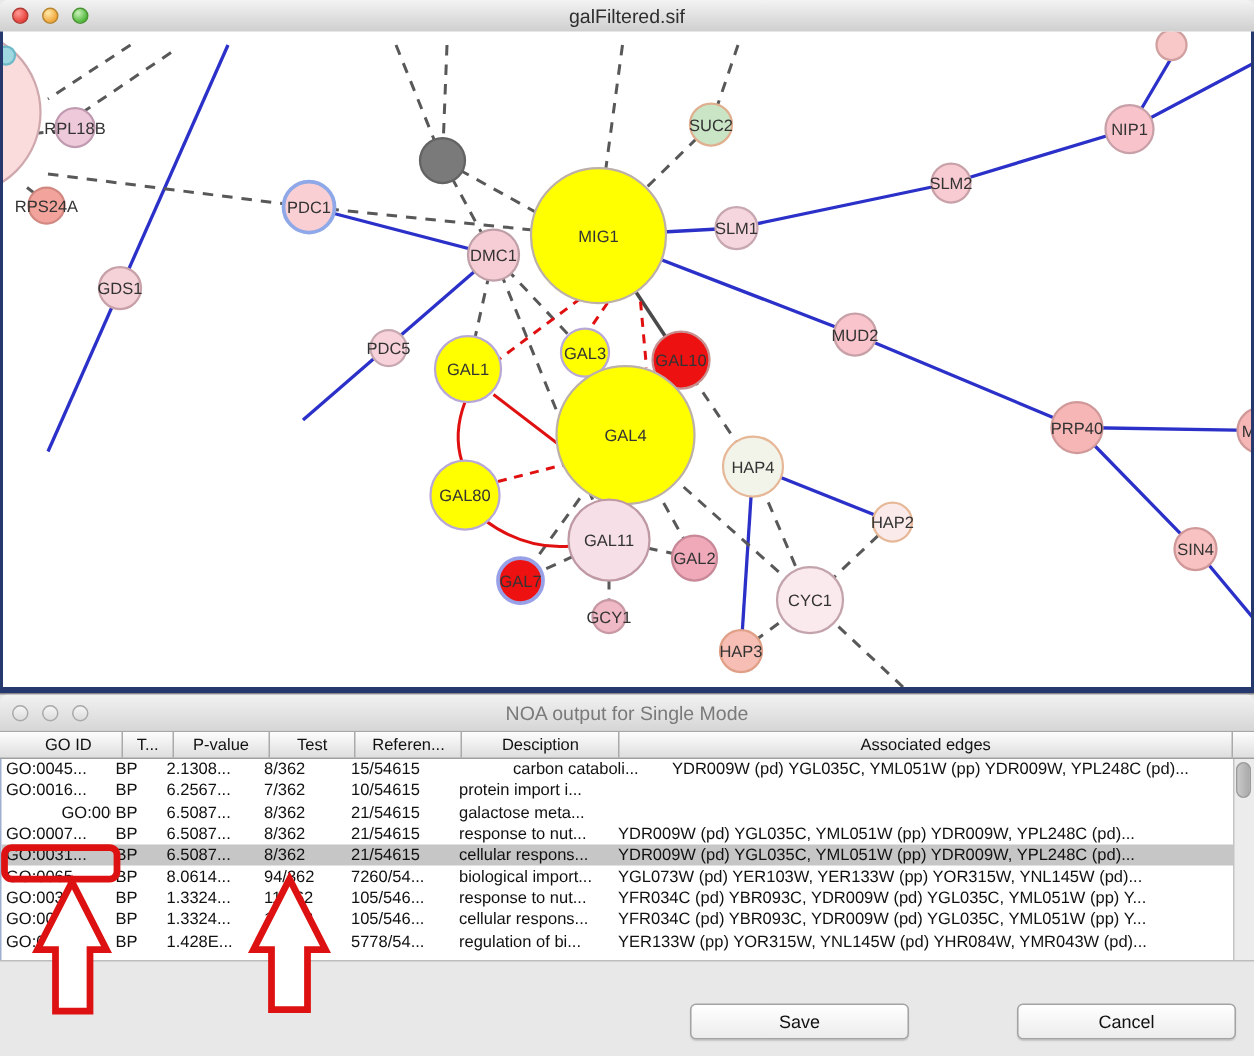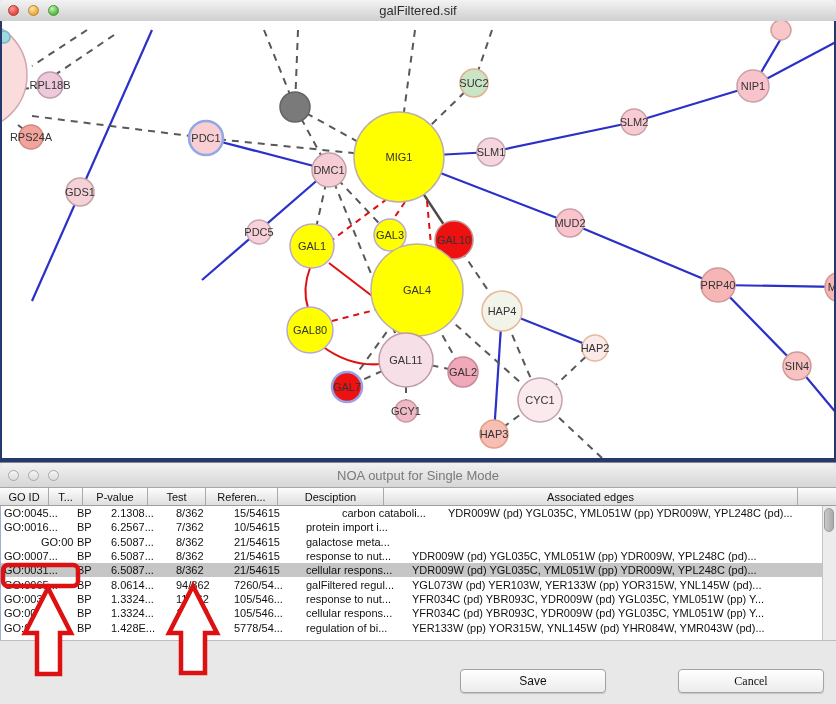--- a/index.html
+++ b/index.html
@@ -39,21 +39,21 @@
   .trow{display:flex;height:14.3px;align-items:center;}
   .trow.selected{background:#c6c6c6;}
   .tcell{box-sizing:border-box;font-size:11px;color:#111;overflow:hidden;white-space:nowrap;padding:0 3px;flex:none;}
 
   #vscroll{position:absolute;right:0;top:0;width:13px;height:100%;background:#ececec;border-left:1px solid #c4c4c4;}
   #vthumb{position:absolute;left:1px;top:2px;width:10px;height:24px;border-radius:5px;background:linear-gradient(90deg,#c9c9c9,#a9a9a9);border:1px solid #9a9a9a;box-sizing:border-box;}
 
   #noa-footer{position:relative;height:64px;background:#e8e8e8;border-top:1px solid #bdbdbd;}
   .mac-btn{position:absolute;top:28px;width:144px;height:22px;background:linear-gradient(#ffffff,#ececec);border:1px solid #a3a3a3;border-radius:4px;font-size:12px;color:#111;display:flex;align-items:center;justify-content:center;box-shadow:0 1px 1px rgba(0,0,0,.15);}
   #save-btn{left:460px;}
-  #cancel-btn{left:678px;font-family:Liberation Serif, serif;}
+  #cancel-btn{left:678px;}
 
   
   #annot{position:absolute;left:0;top:0;width:836px;height:704px;pointer-events:none;z-index:50;}
 </style>
 </head>
 <body>
 
 <div id="net-window">
   <div class="titlebar">
     <div class="lights">
@@ -179,21 +179,21 @@
   <div class="titlebar">
     <div class="lights">
       <div class="light gray"></div>
       <div class="light gray"></div>
       <div class="light gray"></div>
     </div>
     <div class="title-text">NOA output for Single Mode</div>
   </div>
 
   <div id="noa-header">
-      <div class="hcell" style="width: 49px;">GO ID</div>
+      <div class="hcell" style="width: 73px; margin-left: 10px;">GO ID</div>
       <div class="hcell" style="width: 34px;">T...</div>
       <div class="hcell" style="width: 65px;">P-value</div>
       <div class="hcell" style="width: 58px;">Test</div>
       <div class="hcell" style="width: 72px;">Referen...</div>
       <div class="hcell" style="width: 106px;">Desciption</div>
       <div class="hcell" style="width: 414px;">Associated edges</div>
       <div class="hcell" style="width: 14px;"></div>
     </div>
   <div id="noa-body">
     <div id="rows-container">
@@ -239,21 +239,21 @@
           <div class="tcell" style="width: 72px;">21/54615</div>
           <div class="tcell" style="width: 106px;">cellular respons...</div>
           <div class="tcell" style="width: 414px;">YDR009W (pd) YGL035C, YML051W (pp) YDR009W, YPL248C (pd)...</div>
         </div>
         <div class="trow">
           <div class="tcell" style="width: 73px;">GO:0065...</div>
           <div class="tcell" style="width: 34px;">BP</div>
           <div class="tcell" style="width: 65px;">8.0614...</div>
           <div class="tcell" style="width: 58px;">94/362</div>
           <div class="tcell" style="width: 72px;">7260/54...</div>
-          <div class="tcell" style="width: 106px;">galFiltered regul...</div>
+          <div class="tcell" style="width: 106px;">biological import...</div>
           <div class="tcell" style="width: 414px;">YGL073W (pd) YER103W, YER133W (pp) YOR315W, YNL145W (pd)...</div>
         </div>
         <div class="trow">
           <div class="tcell" style="width: 73px;">GO:0031...</div>
           <div class="tcell" style="width: 34px;">BP</div>
           <div class="tcell" style="width: 65px;">1.3324...</div>
           <div class="tcell" style="width: 58px;">11/362</div>
           <div class="tcell" style="width: 72px;">105/546...</div>
           <div class="tcell" style="width: 106px;">response to nut...</div>
           <div class="tcell" style="width: 414px;">YFR034C (pd) YBR093C, YDR009W (pd) YGL035C, YML051W (pp) Y...</div>

